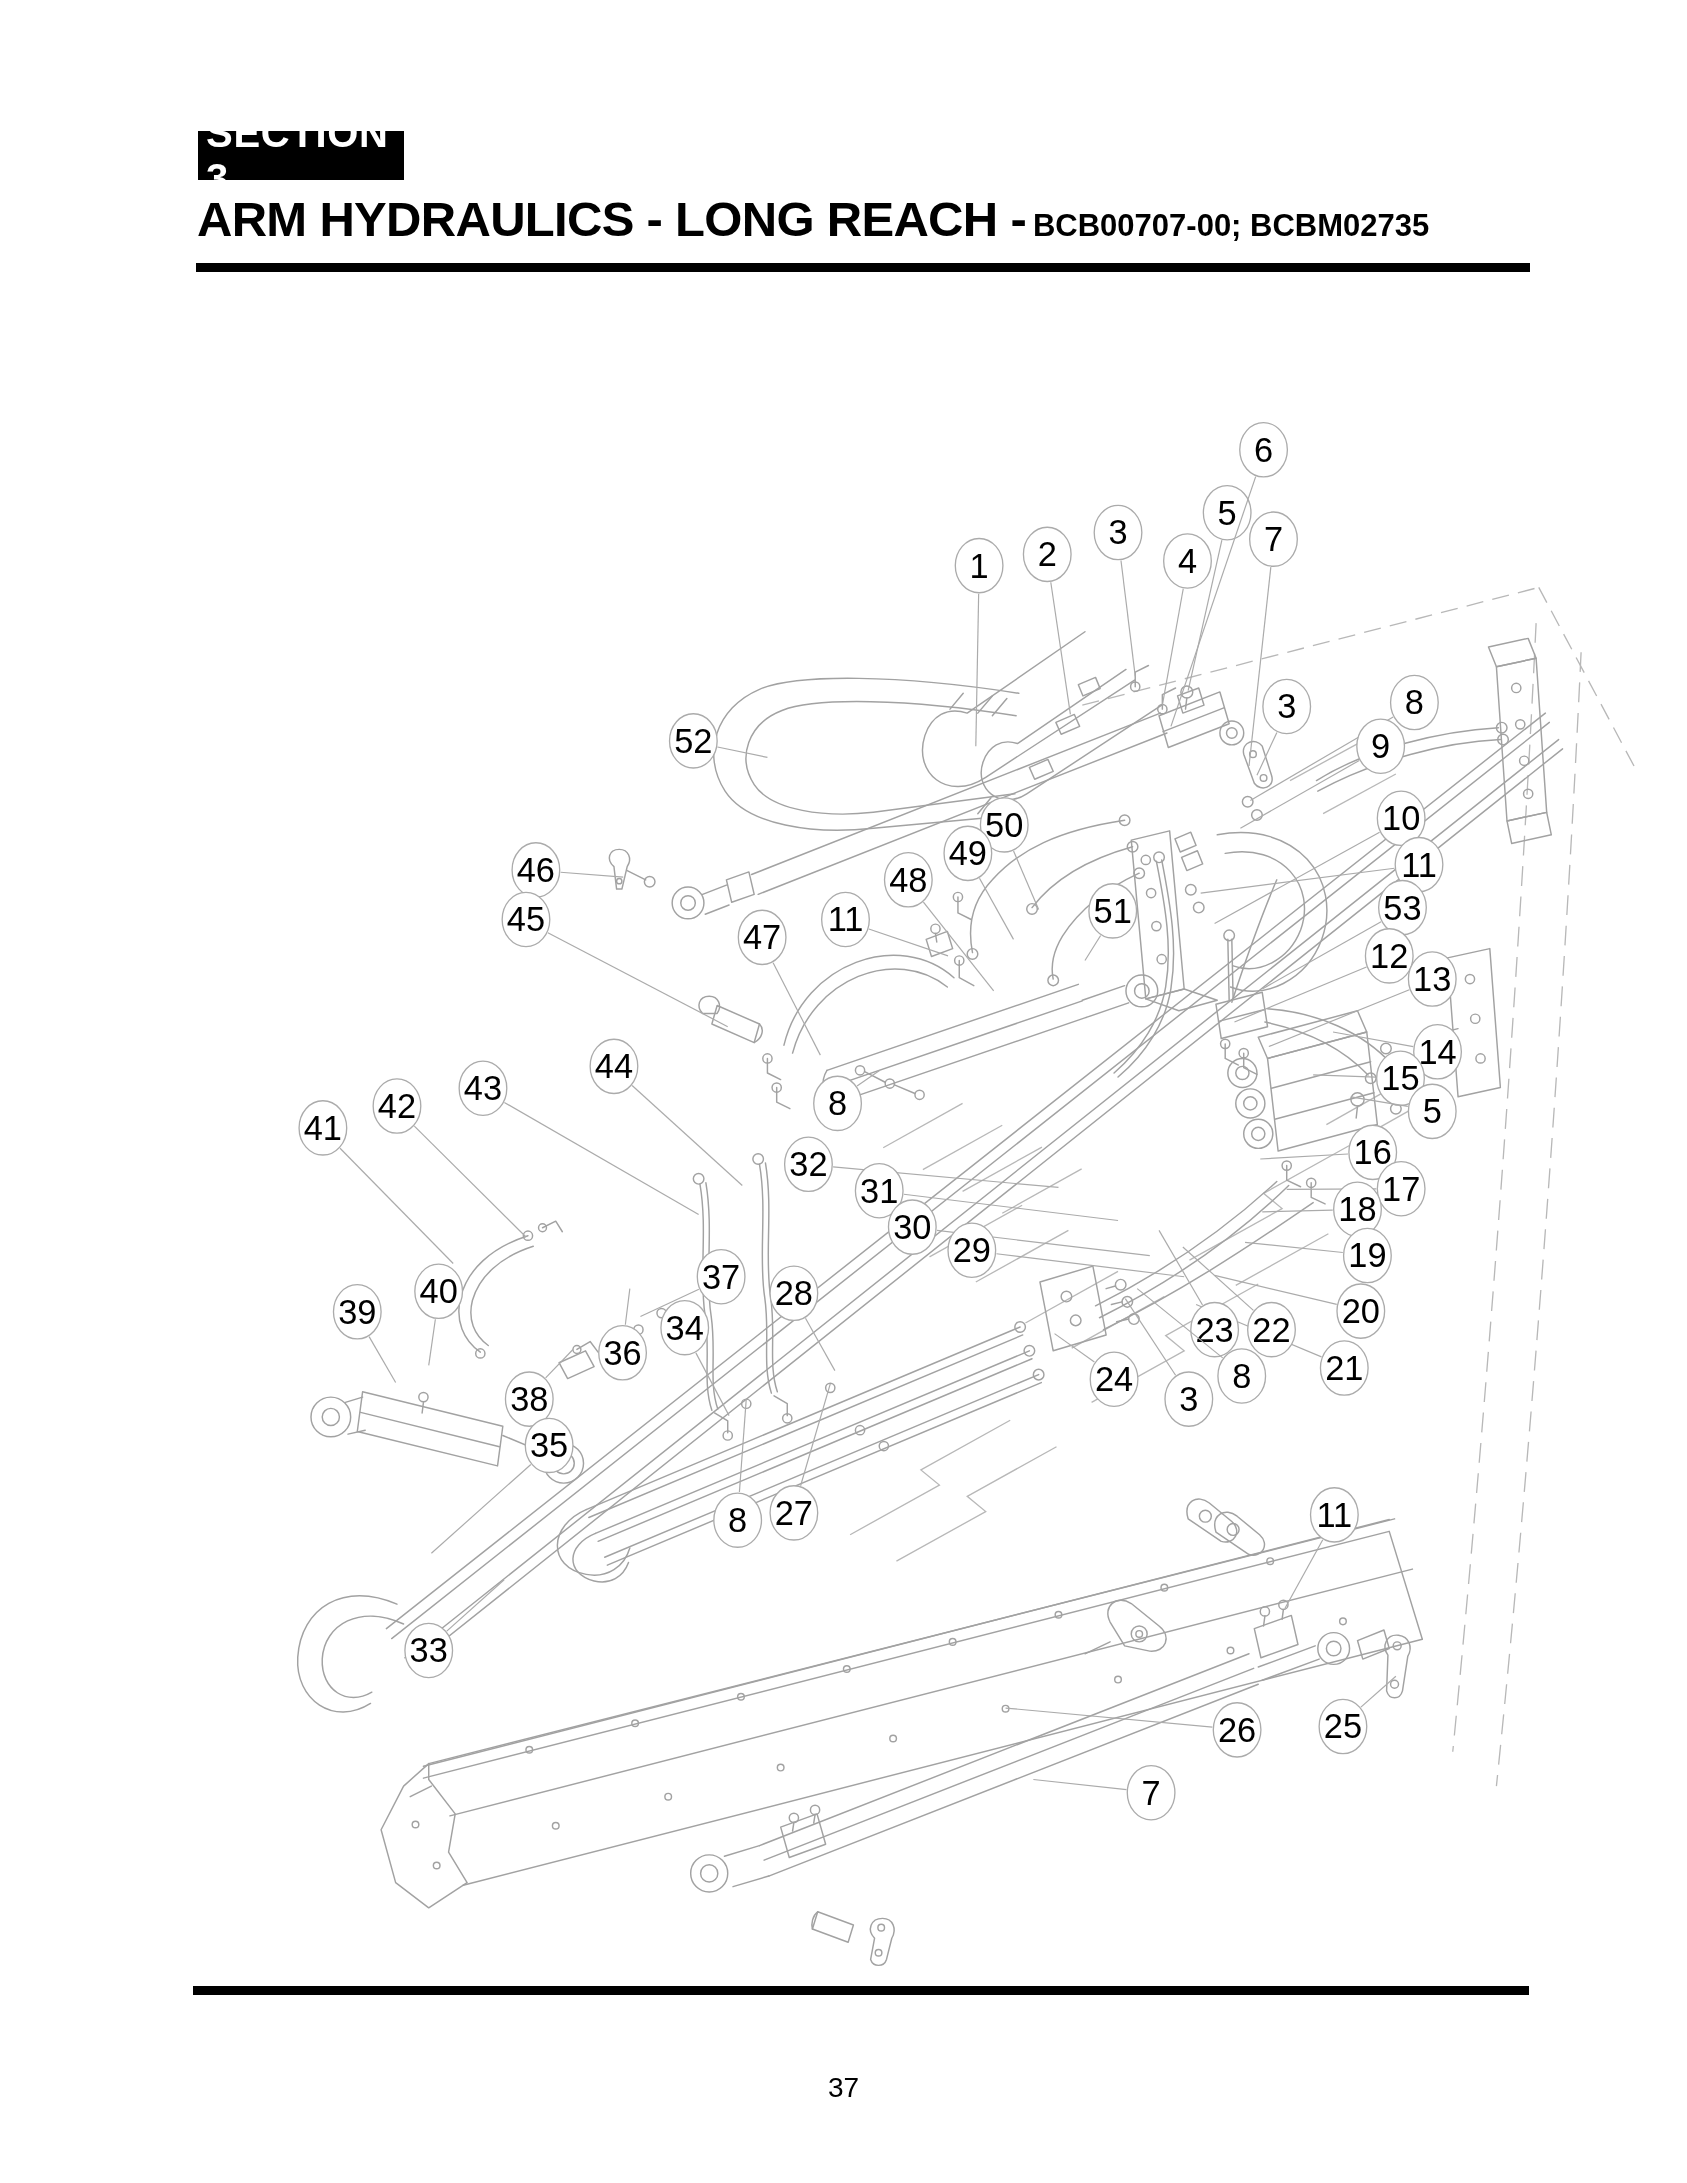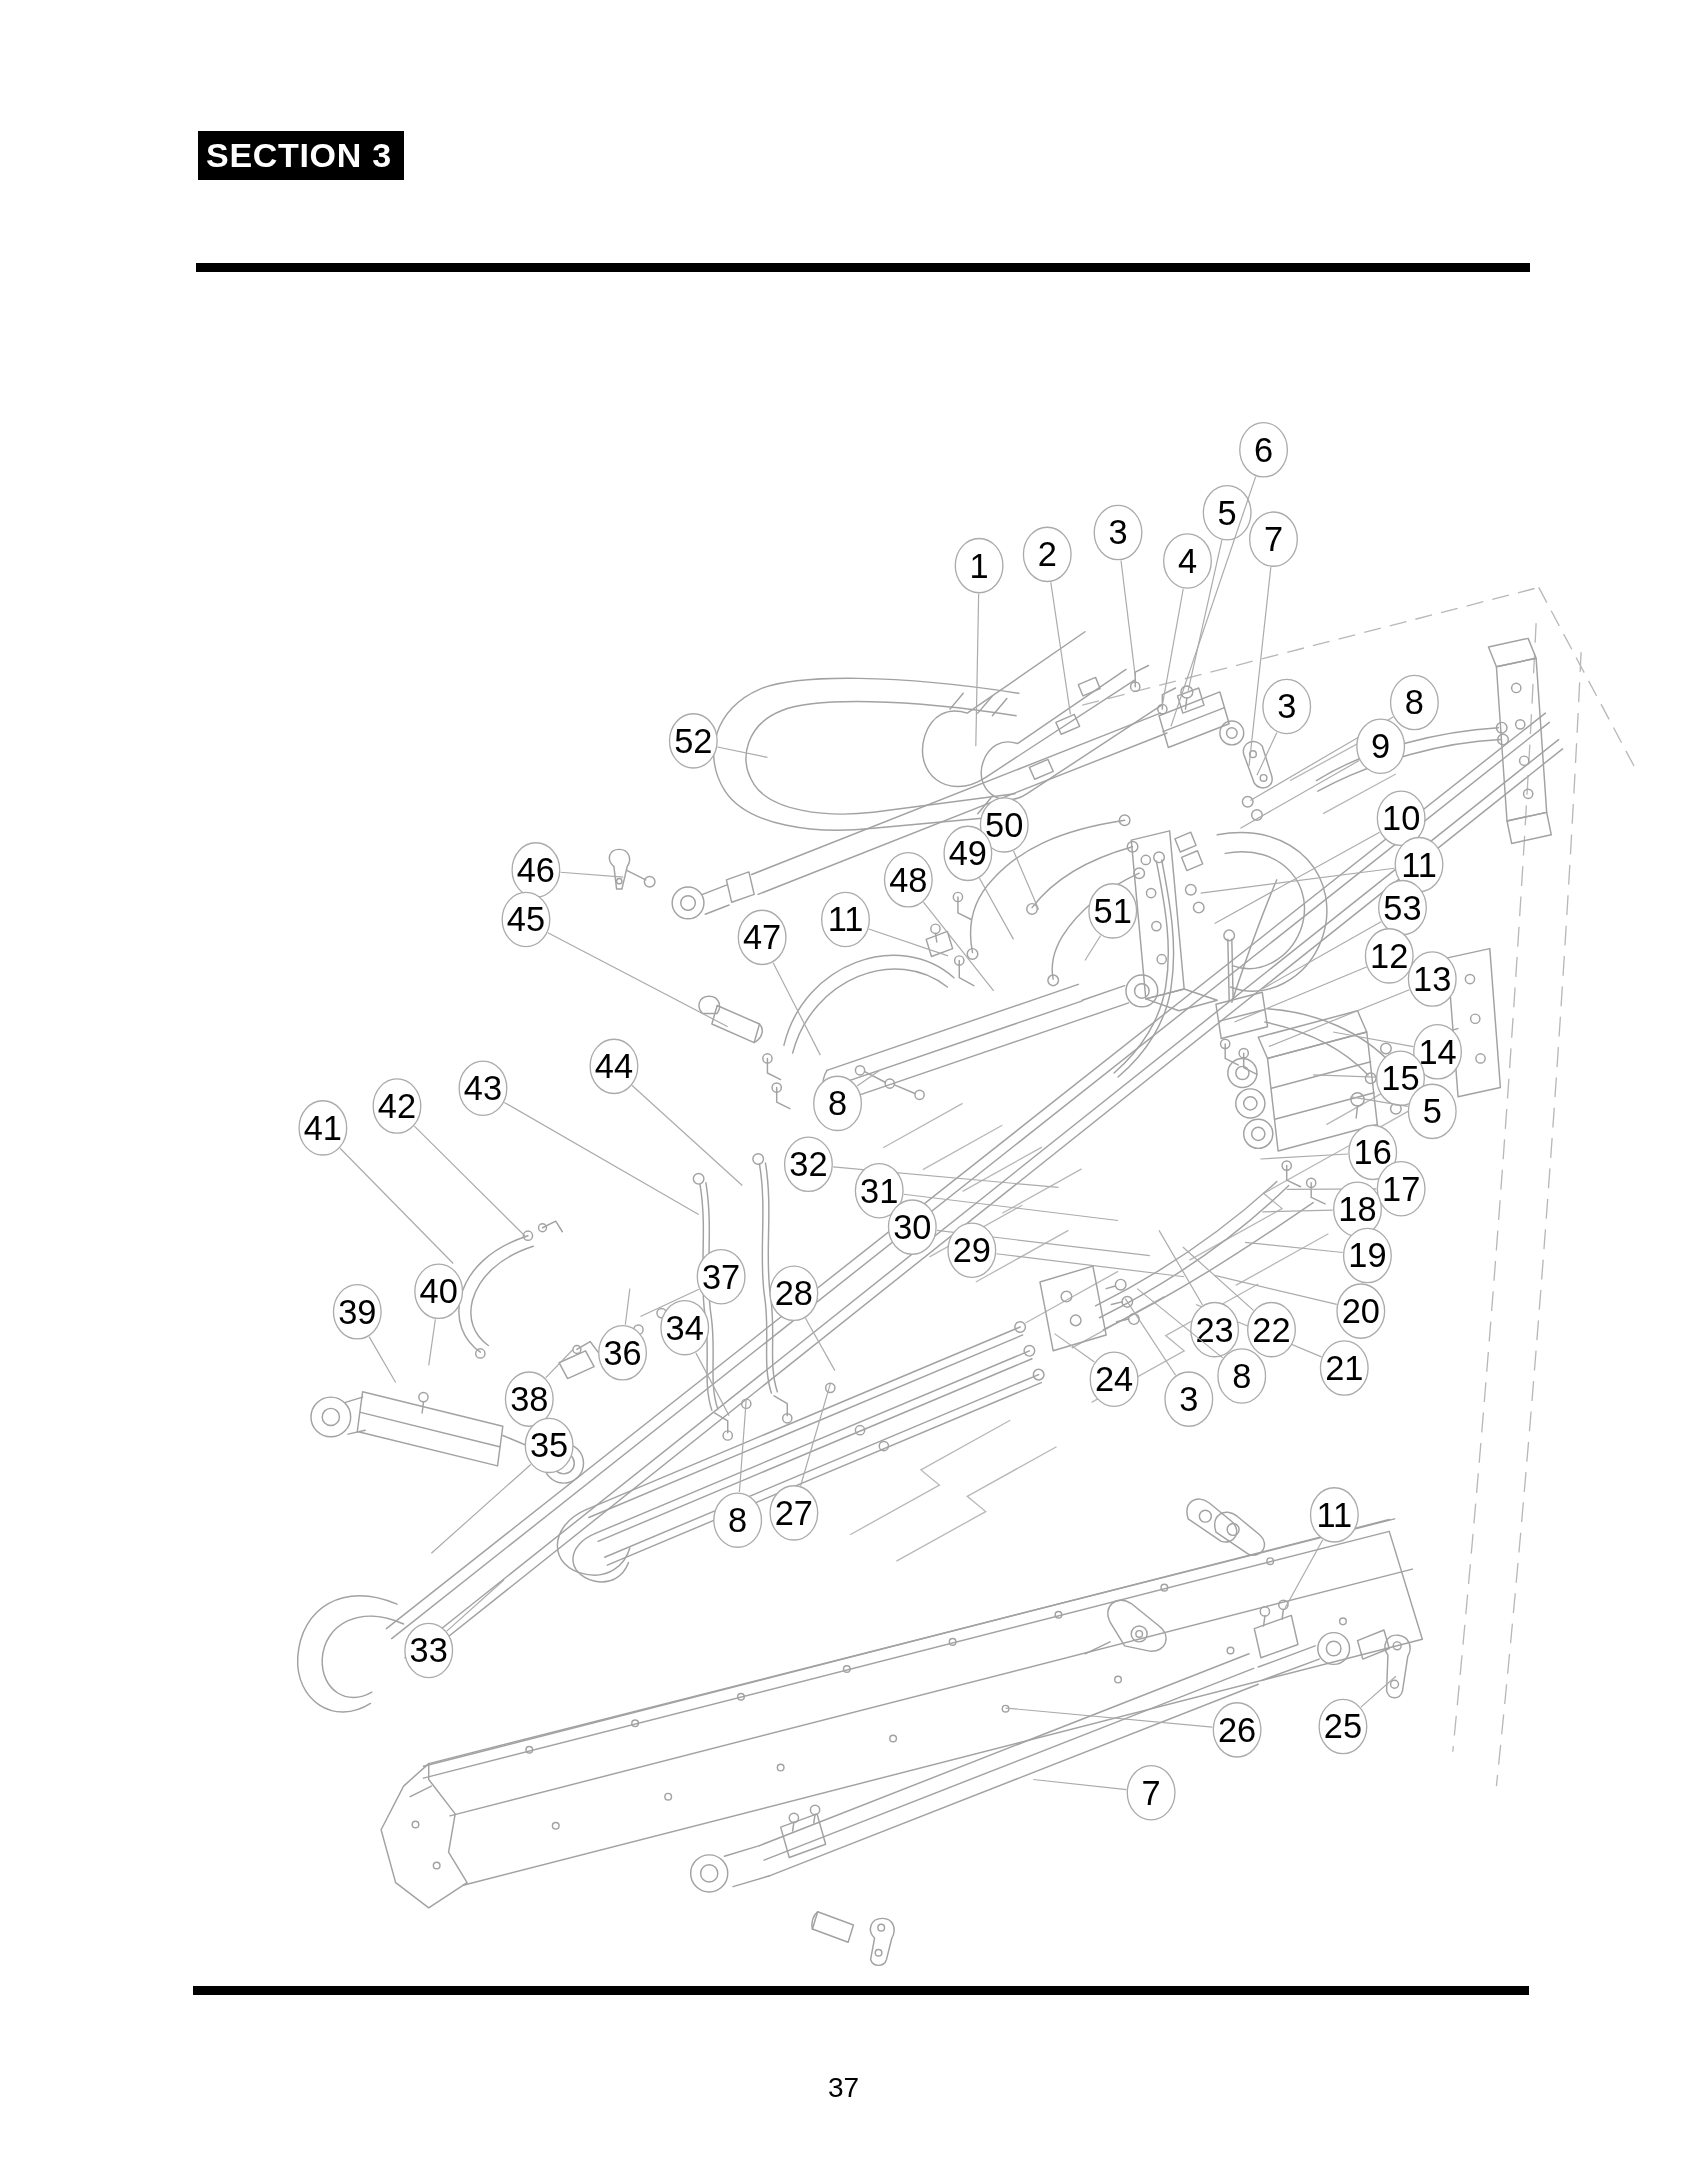--- a/index.html
+++ b/index.html
@@ -1,20 +1,20 @@
 <!DOCTYPE html>
 <html style="font-size:10.6px"><head>
 <meta charset="utf-8">
 <style>
   html,body{margin:0;padding:0;background:#ffffff;}
   .page{position:relative;width:1687px;height:2183px;background:#ffffff;overflow:hidden;
         font-family:"Liberation Sans",sans-serif;}
   .section-badge{position:absolute;left:198px;top:131px;width:206px;height:49px;
         background:#000;color:#fff;display:flex;align-items:center;}
-  .section-badge span{font-size:34px;font-weight:bold;padding-left:8px;letter-spacing:0.7px;}
+  .section-badge span{font-size:40px;font-weight:bold;padding-left:8px;letter-spacing:0.7px;}
   .title-row{position:absolute;left:197px;top:191px;white-space:nowrap;}
   .title-main{font-size:49px;font-weight:bold;color:#000;letter-spacing:-0.7px;}
   .title-sub{font-size:31px;font-weight:bold;color:#000;margin-left:4px;}
   .rule{position:absolute;background:#000;}
   .rule.top{left:196px;top:263px;width:1334px;height:9.3px;}
   .rule.bottom{left:193px;top:1986px;width:1336px;height:9.3px;}
   .page-number{position:absolute;left:0;top:2072px;width:1687px;text-align:center;
         font-size:28px;color:#000;}
   svg.diagram{position:absolute;left:0;top:0;width:1687px;height:2183px;}
   svg text.callout-num{font-family:"Liberation Sans",sans-serif;font-size:52px;fill:#000;
@@ -22,20 +22,24 @@
 </style>
 </head>
 <body>
 
 <div class="page">
 
   <div class="section-badge">
     <span>SECTION 3</span>
   </div>
 
+  <div class="title-row">
+    <span class="title-main">ARM HYDRAULICS - LONG REACH -</span>
+    <span class="title-sub">BCB00707-00; BCBM02735</span>
+  </div>
 
   <div class="rule top"></div>
 
   <svg class="diagram" viewBox="0 0 2550 3300">
 
     <g fill="none" stroke="#b8b8b8" stroke-width="2">
       <path d="M1636,1066 L2326,888" stroke-dasharray="26 14"></path>
       <path d="M2326,888 L2470,1158" stroke-dasharray="26 14"></path>
       <path d="M2322,942 C2296,1480 2248,2120 2196,2648" stroke-dasharray="30 16"></path>
       <path d="M2390,986 C2366,1500 2318,2160 2262,2700" stroke-dasharray="30 16"></path>

